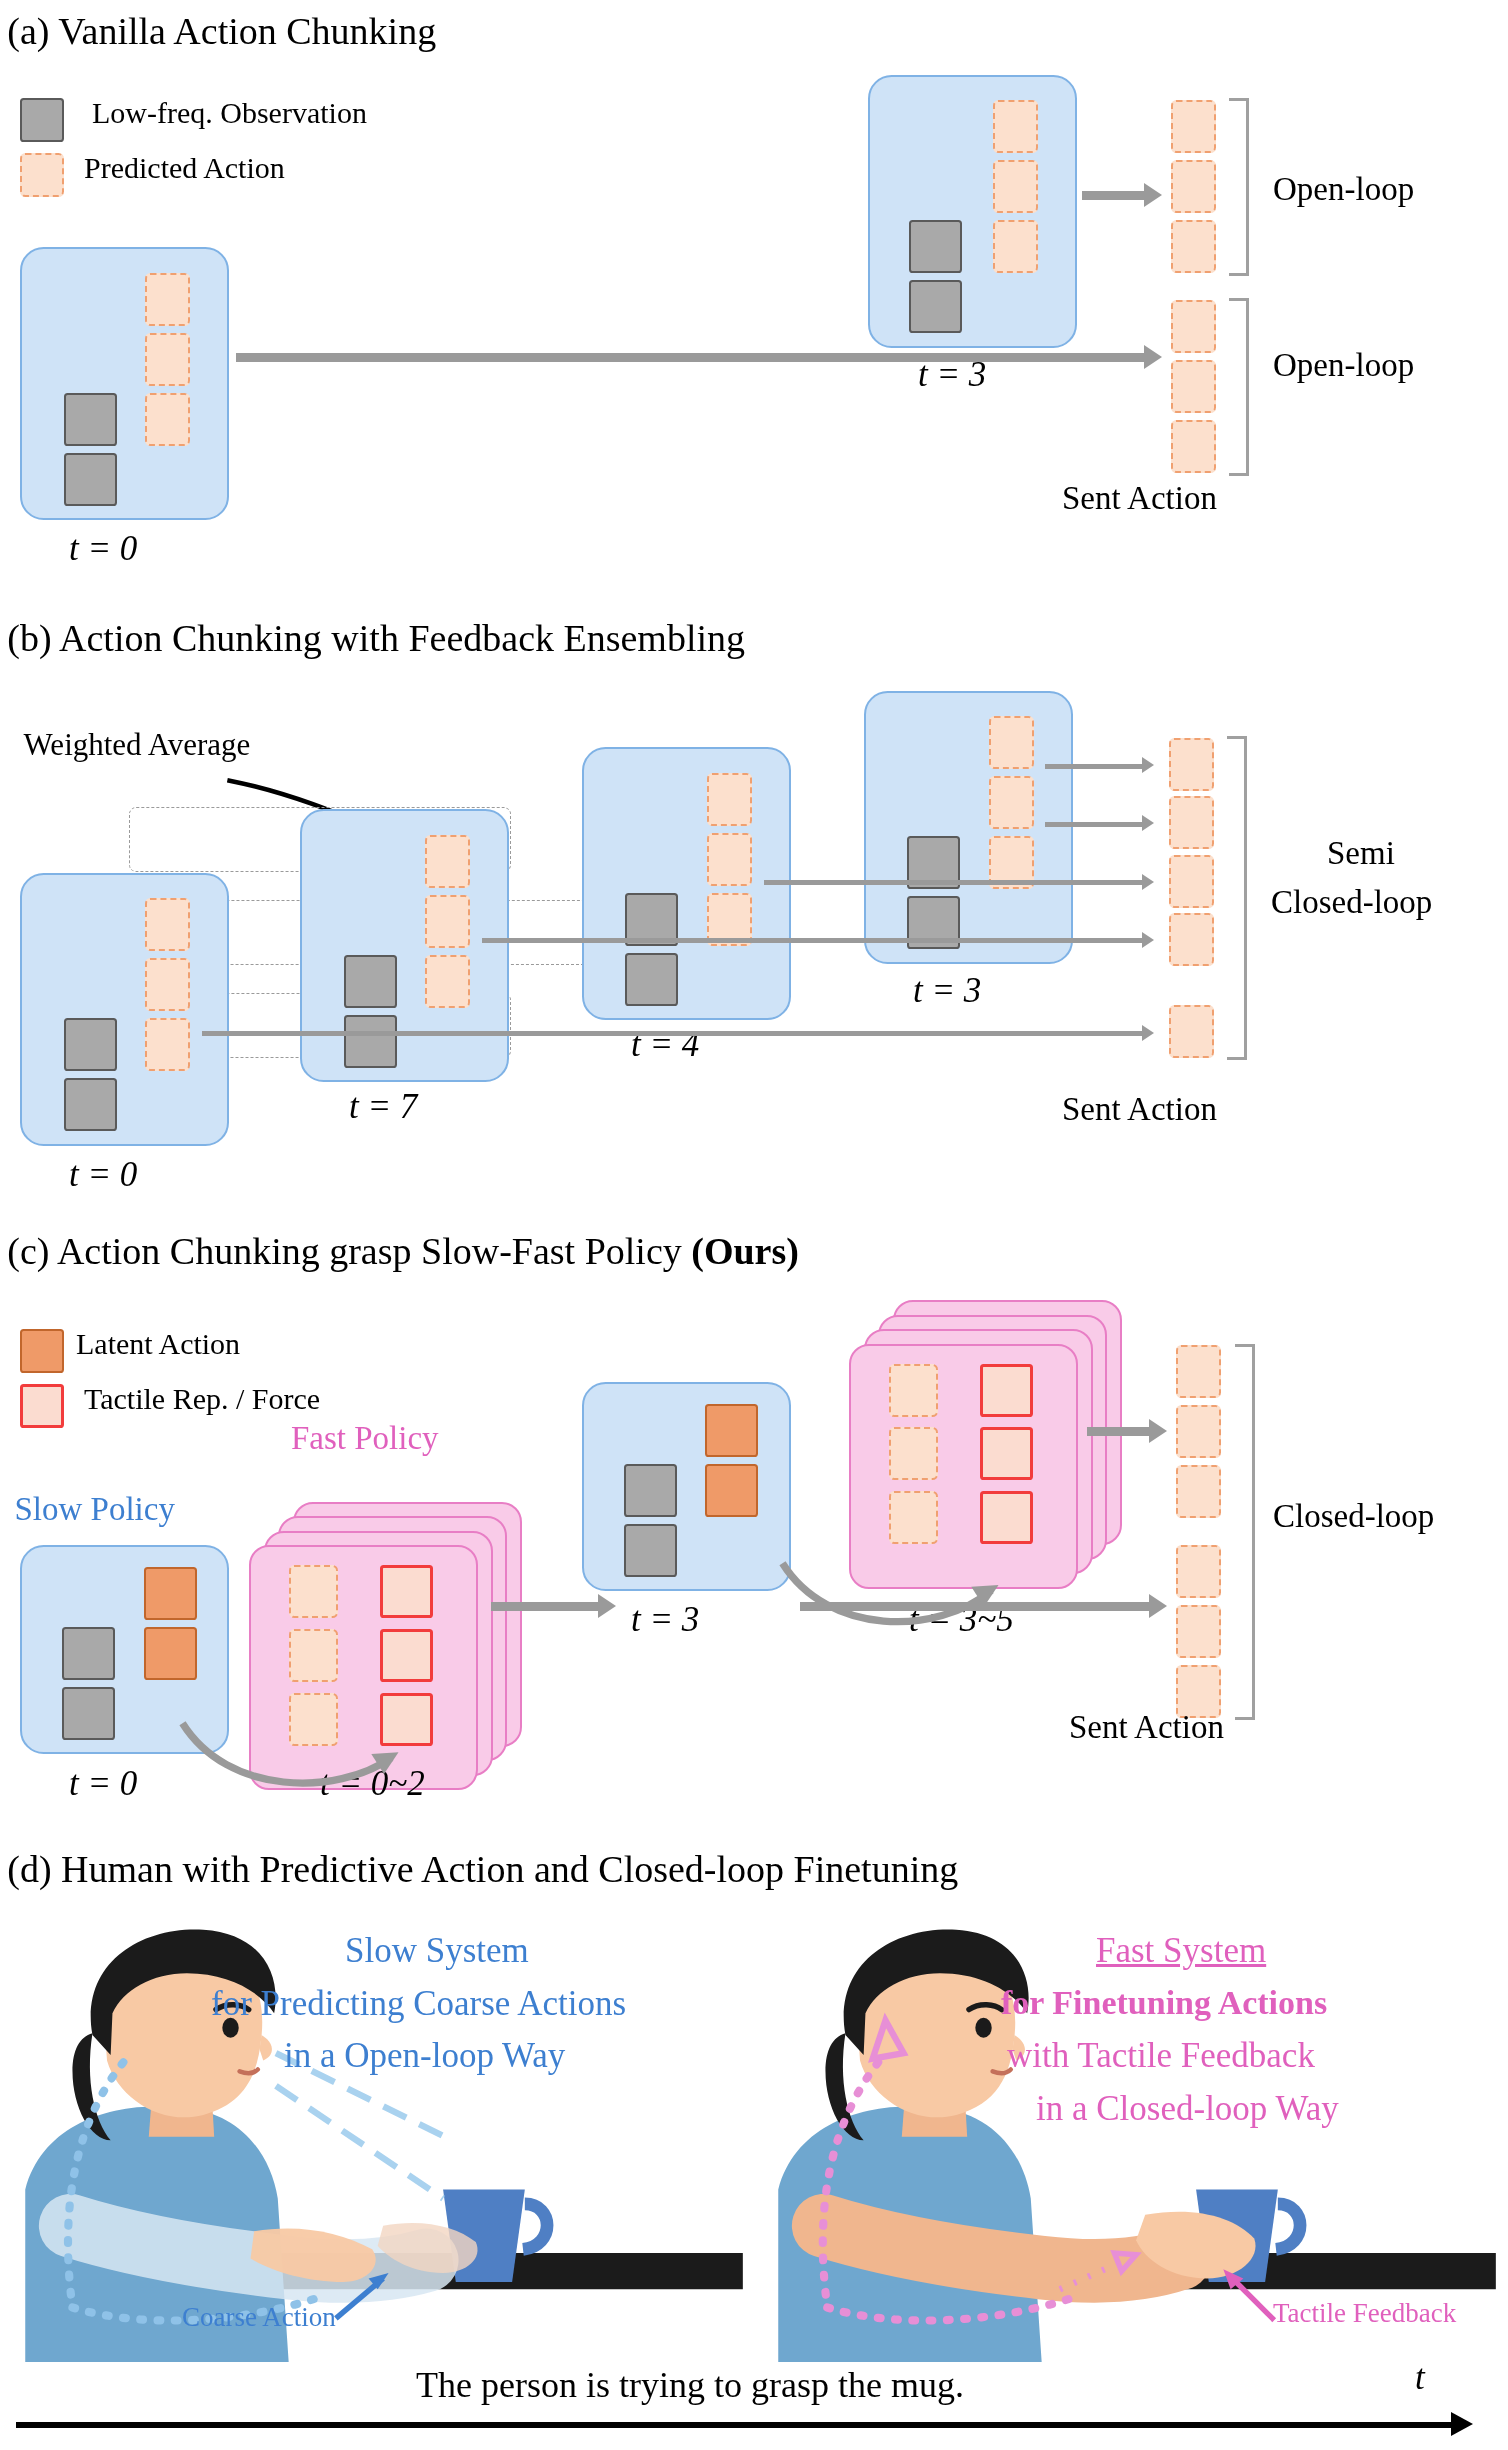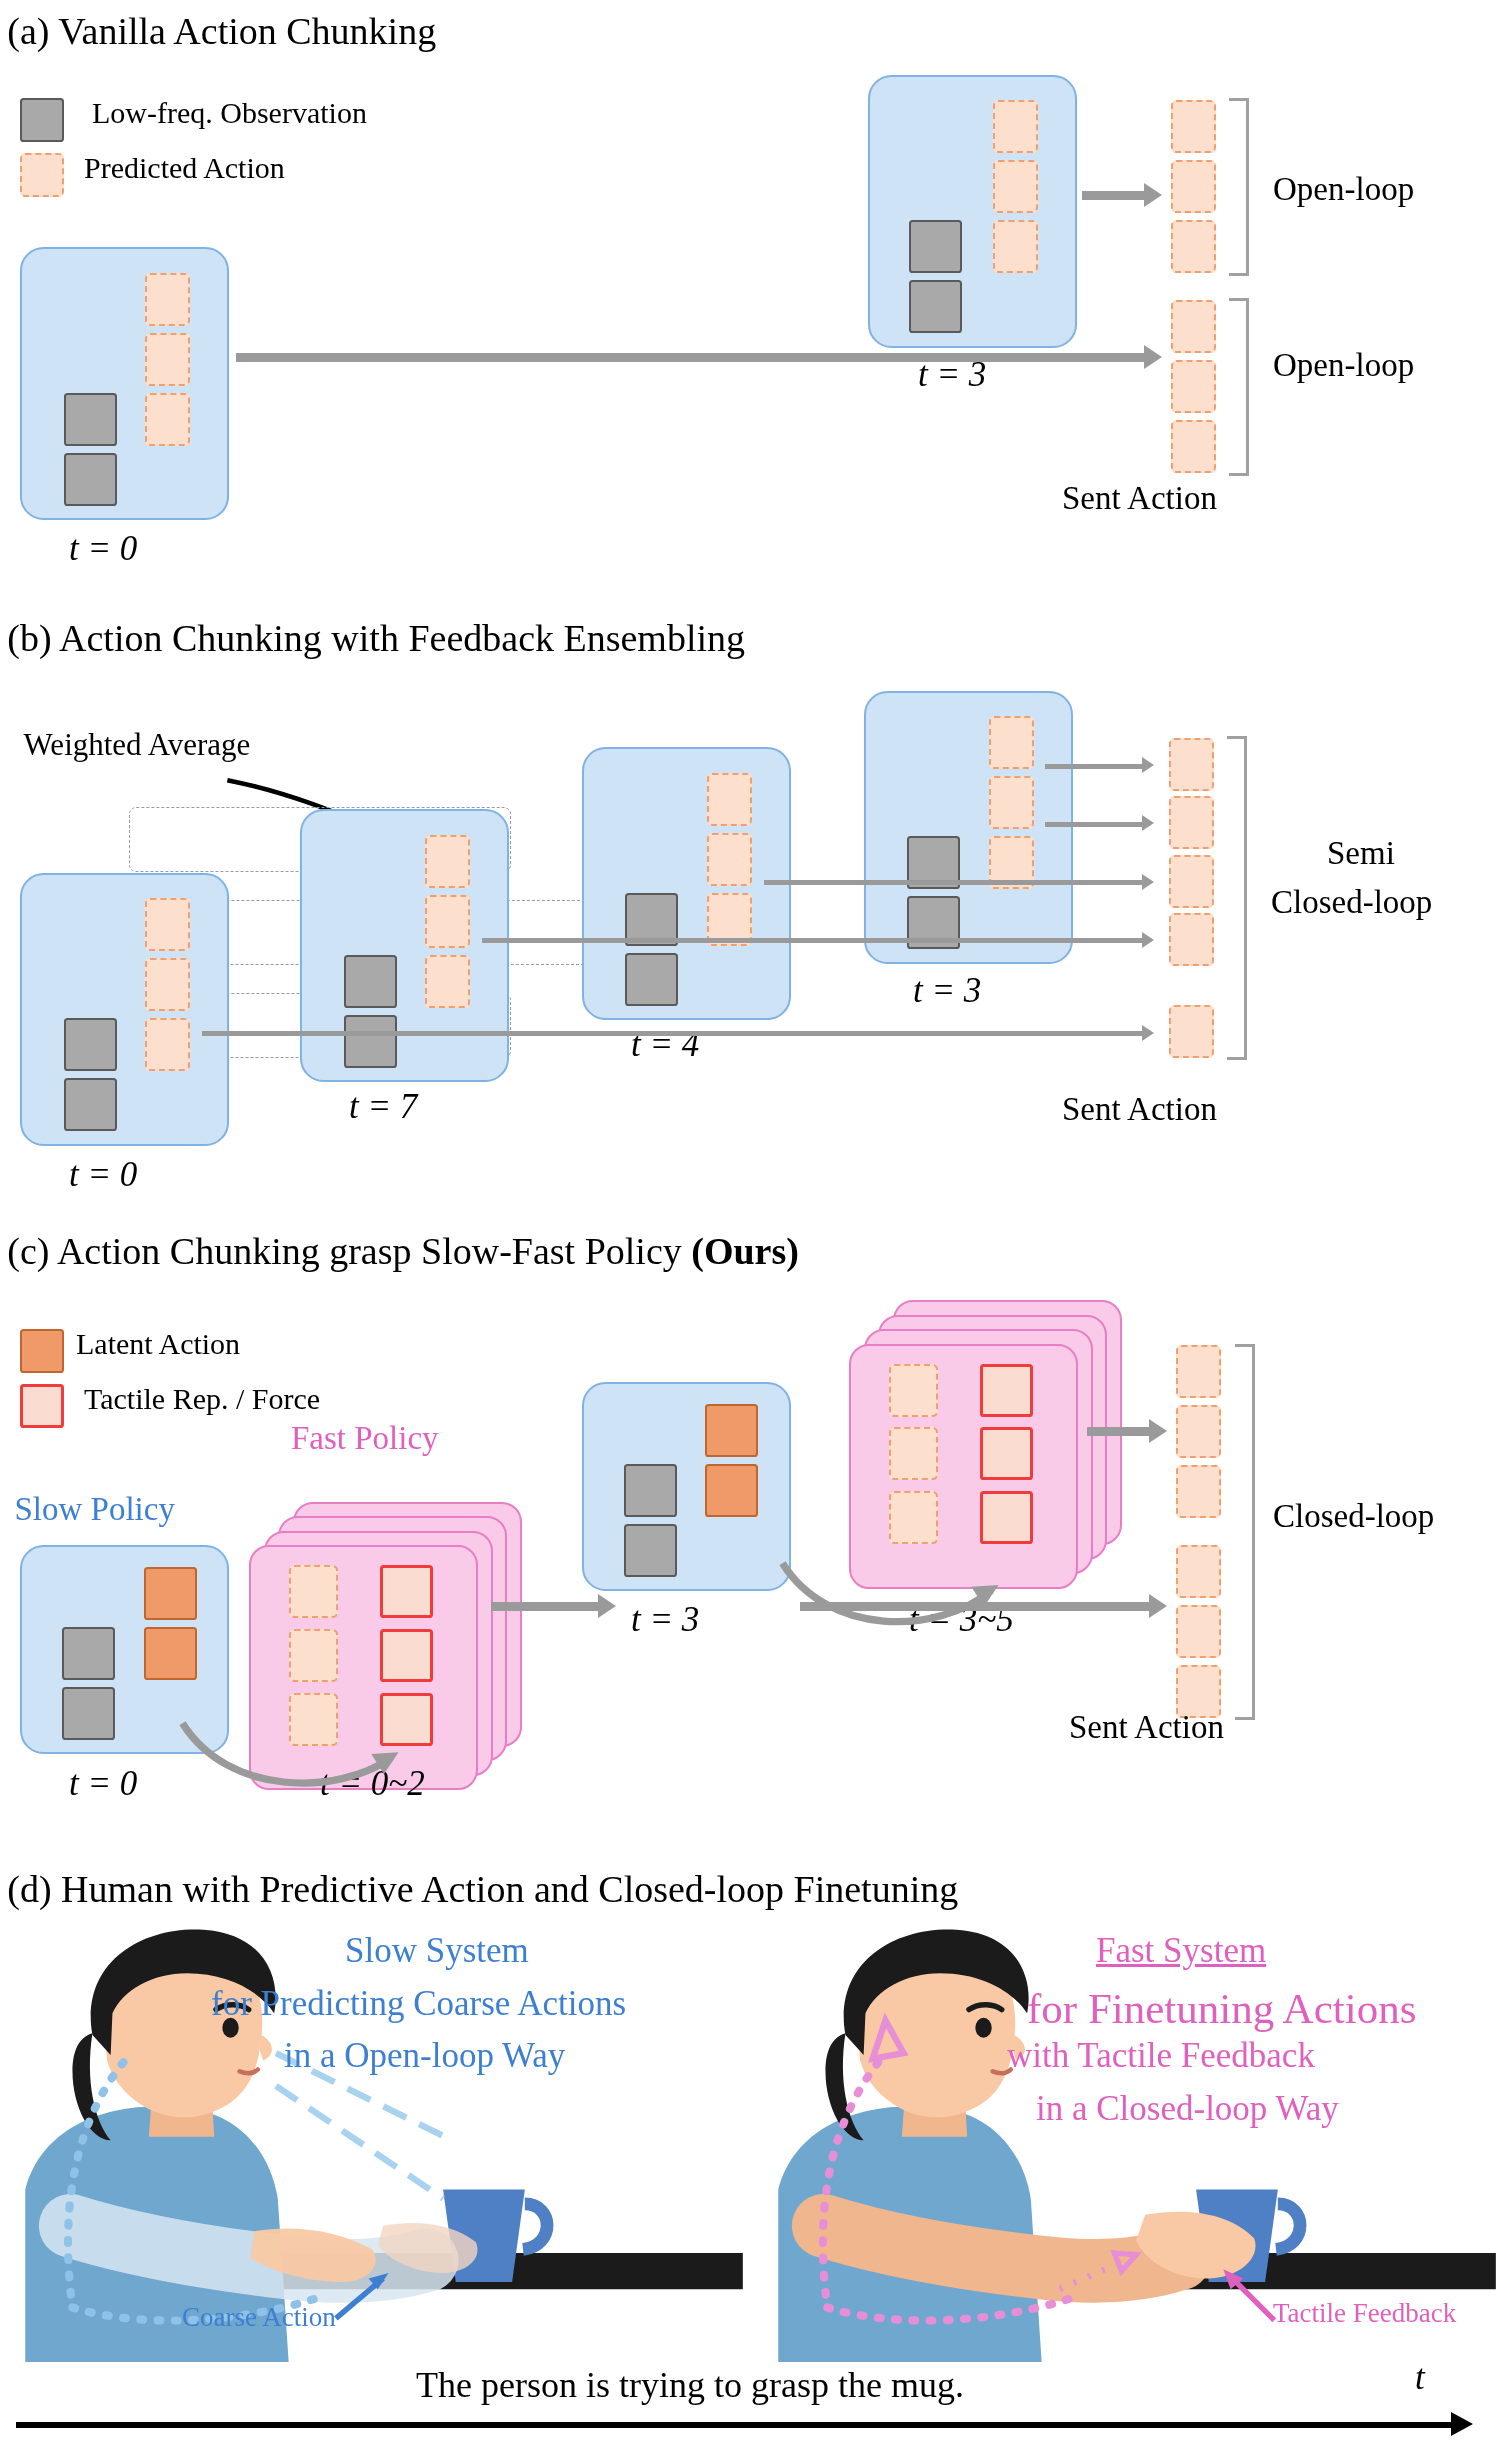--- a/index.html
+++ b/index.html
@@ -308,21 +308,21 @@
 <div class="pred-box" style="left:1176px; top:1345px; width:45px; height:53px;"></div>
 <div class="pred-box" style="left:1176px; top:1405px; width:45px; height:53px;"></div>
 <div class="pred-box" style="left:1176px; top:1465px; width:45px; height:53px;"></div>
 <div class="pred-box" style="left:1176px; top:1545px; width:45px; height:53px;"></div>
 <div class="pred-box" style="left:1176px; top:1605px; width:45px; height:53px;"></div>
 <div class="pred-box" style="left:1176px; top:1665px; width:45px; height:53px;"></div>
 <div class="bracket" style="left:1235px; top:1344px; width:20px; height:376px;"></div>
 <div class="label" style="left:1273px; top:1498px;">Closed-loop</div>
 <div class="label" style="left:1069px; top:1709px;">Sent Action</div>
 
-<div class="panel-title" style="left:7.3px; top:1847px;margin-top:20px;">(d) Human with Predictive Action and Closed-loop Finetuning</div>
+<div class="panel-title" style="left:7.3px; top:1847px;">(d) Human with Predictive Action and Closed-loop Finetuning</div>
 
 <div class="img-frame" style="left:16.4px; top:1926px; width:727px; height:436px;">
   <svg width="727" height="436" viewBox="0 0 800 480">
     <rect x="0" y="0" width="800" height="480" fill="#ffffff"></rect>
 
     <path d="M 196 360 L 800 360 L 800 400 L 256 400 L 256 480 L 196 480 Z" fill="#1b1b1b"></path>
 
     <path d="M 10 290 C 30 215 110 192 186 200 C 246 206 280 250 288 300 L 300 480 L 10 480 Z" fill="#6fa7cf"></path>
 
     <path d="M 150 180 L 215 180 L 218 232 L 146 232 Z" fill="#f0b68e"></path>
@@ -393,21 +393,21 @@
     <path d="M 320 400 L 396 366" stroke="#e78fd6" stroke-width="7" fill="none" stroke-dasharray="3 14"></path>
     <polygon points="404,362 380,360 388,380" fill="none" stroke="#e78fd6" stroke-width="6"></polygon>
 
     <path d="M 556 434 L 506 384" stroke="#e060bd" stroke-width="6" fill="none"></path>
     <polygon points="500,378 508,400 522,388" fill="#e060bd"></polygon>
   </svg>
 </div>
 <div class="label pink-txt" style="left:1273px; top:2298px; font-size:27px;">Tactile Feedback</div>
 
 <div class="label pink-txt" style="left:1096px; top:1931px; font-size:35px;text-decoration:underline;">Fast System</div>
-<div class="label pink-txt" style="left:1027px; top:1984px; font-size:43px;">for Finetuning Actions</div>
+<div class="label pink-txt" style="left:1001px; top:1984px; font-size:34px;font-weight:bold;">for Finetuning Actions</div>
 <div class="label pink-txt" style="left:1007px; top:2036px; font-size:35px;">with Tactile Feedback</div>
 <div class="label pink-txt" style="left:1036px; top:2089px; font-size:35px;">in a Closed-loop Way</div>
 
 <div class="label" style="left:416px; top:2364px; font-size:36px;text-align:center;">The person is trying to grasp the mug.</div>
 <div class="tlabel" style="left:1415px; top:2358px;">t</div>
 <div class="timeline" style="left:16.4px; top:2422px; width:1436px;"></div>
 <div class="timeline-head" style="left:1451px; top:2412px;"></div>
 
 
 </body></html>

